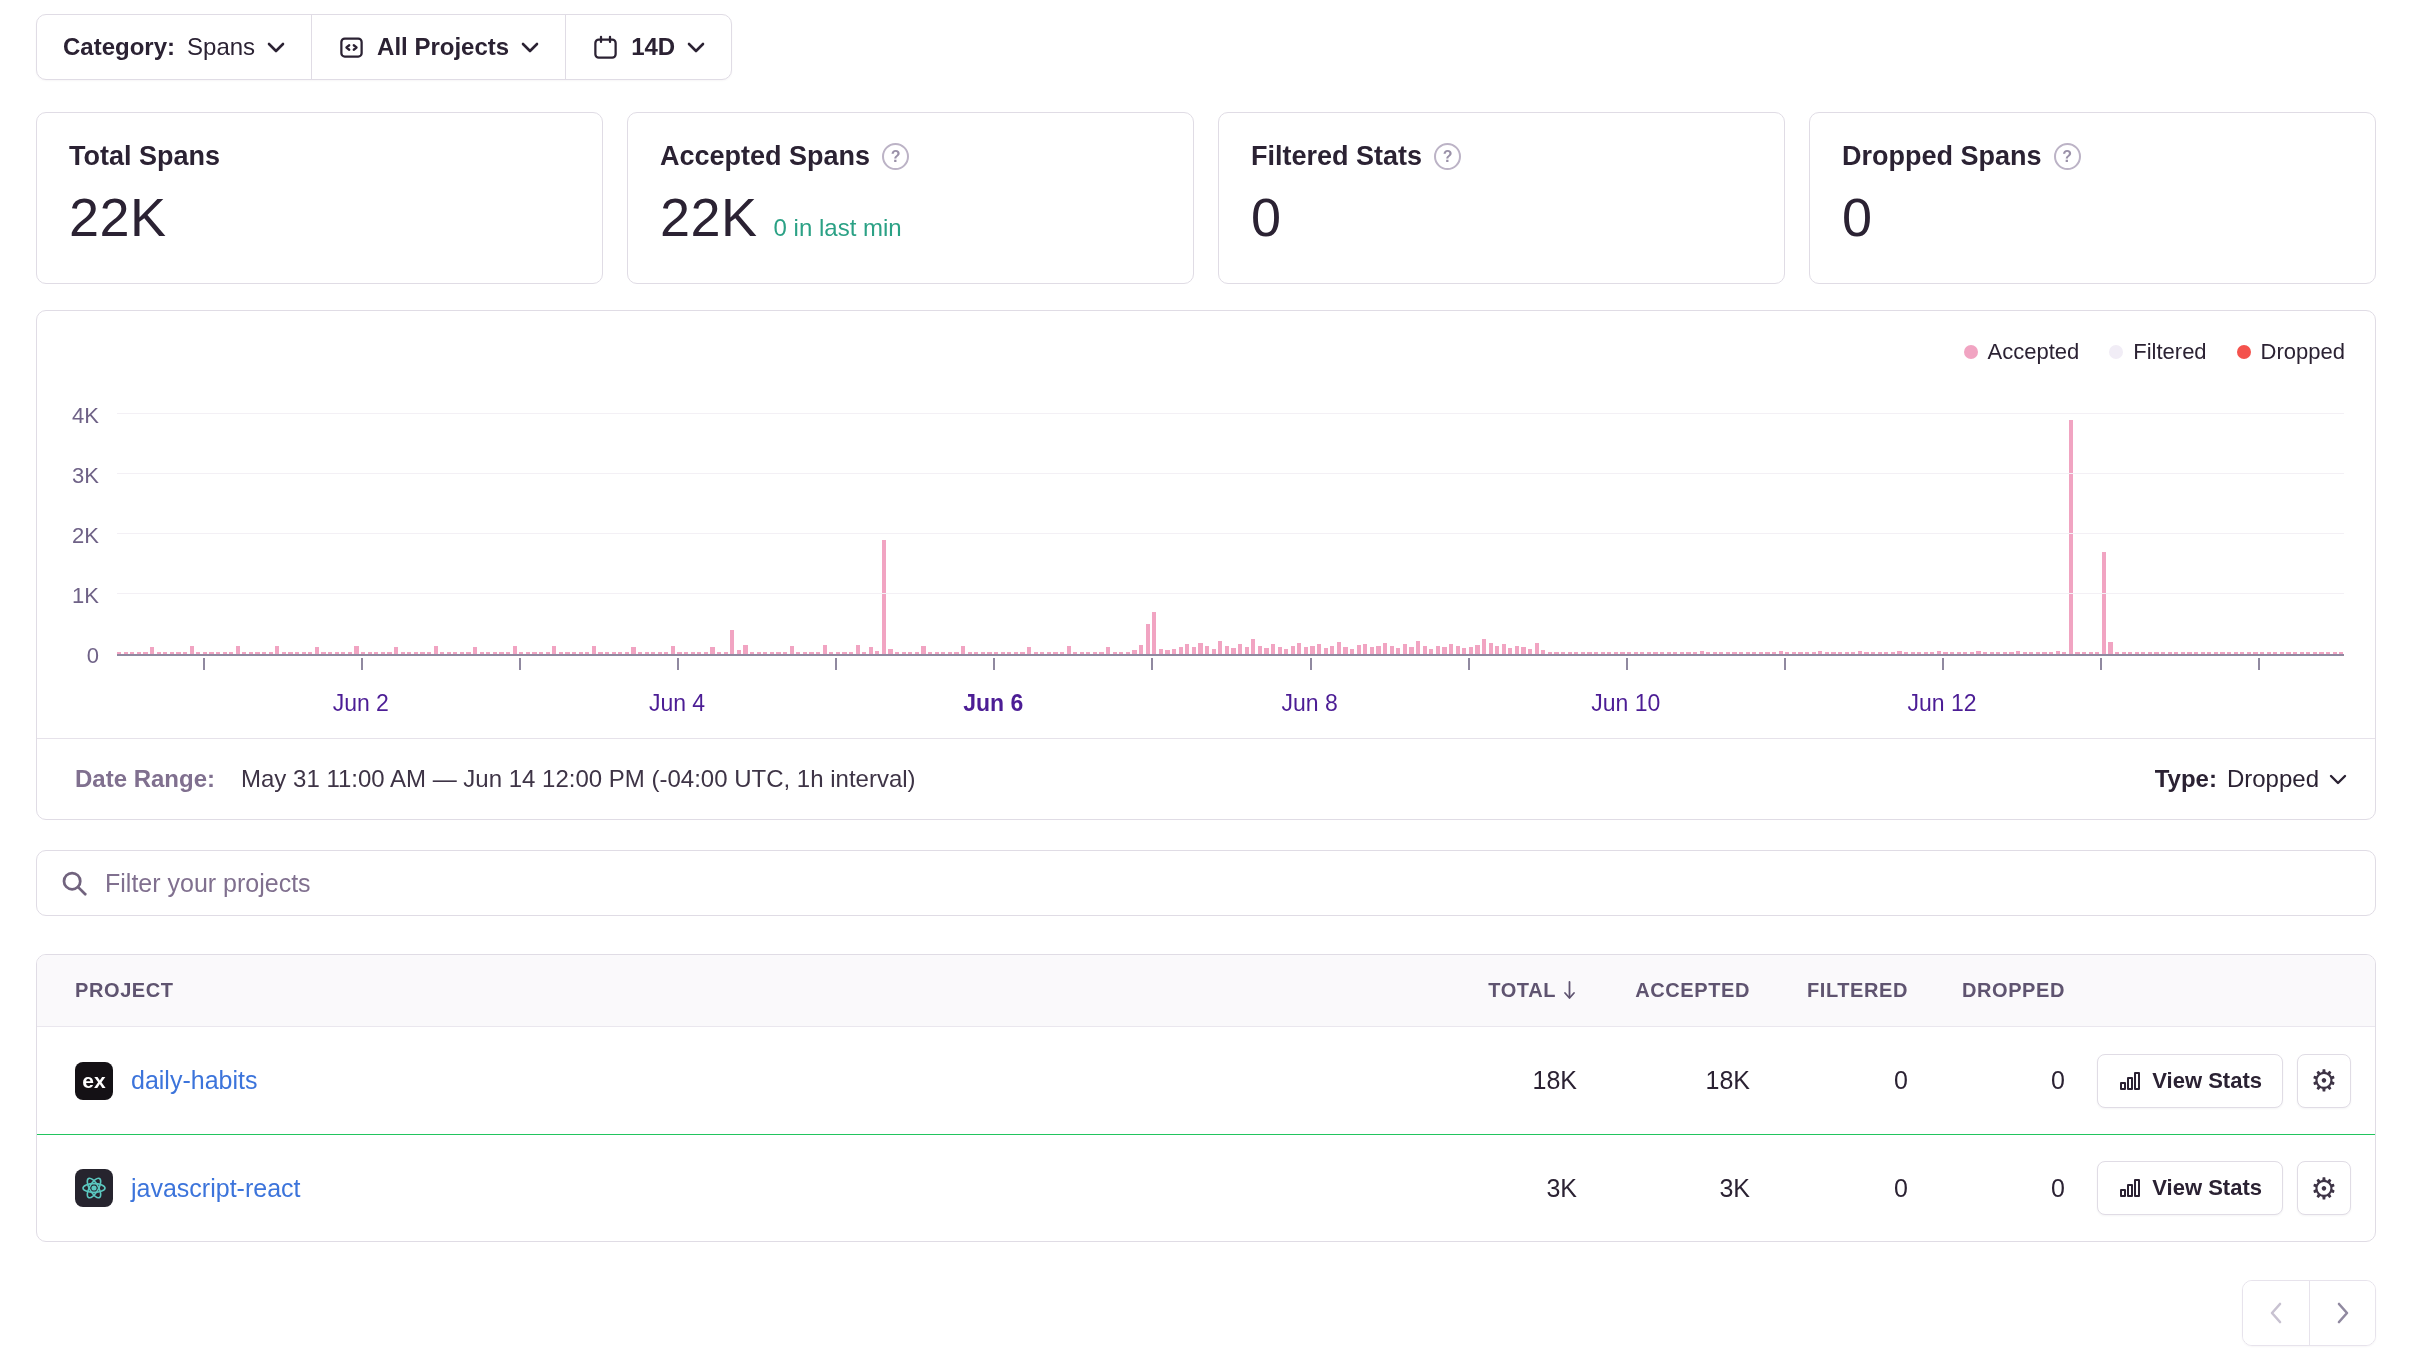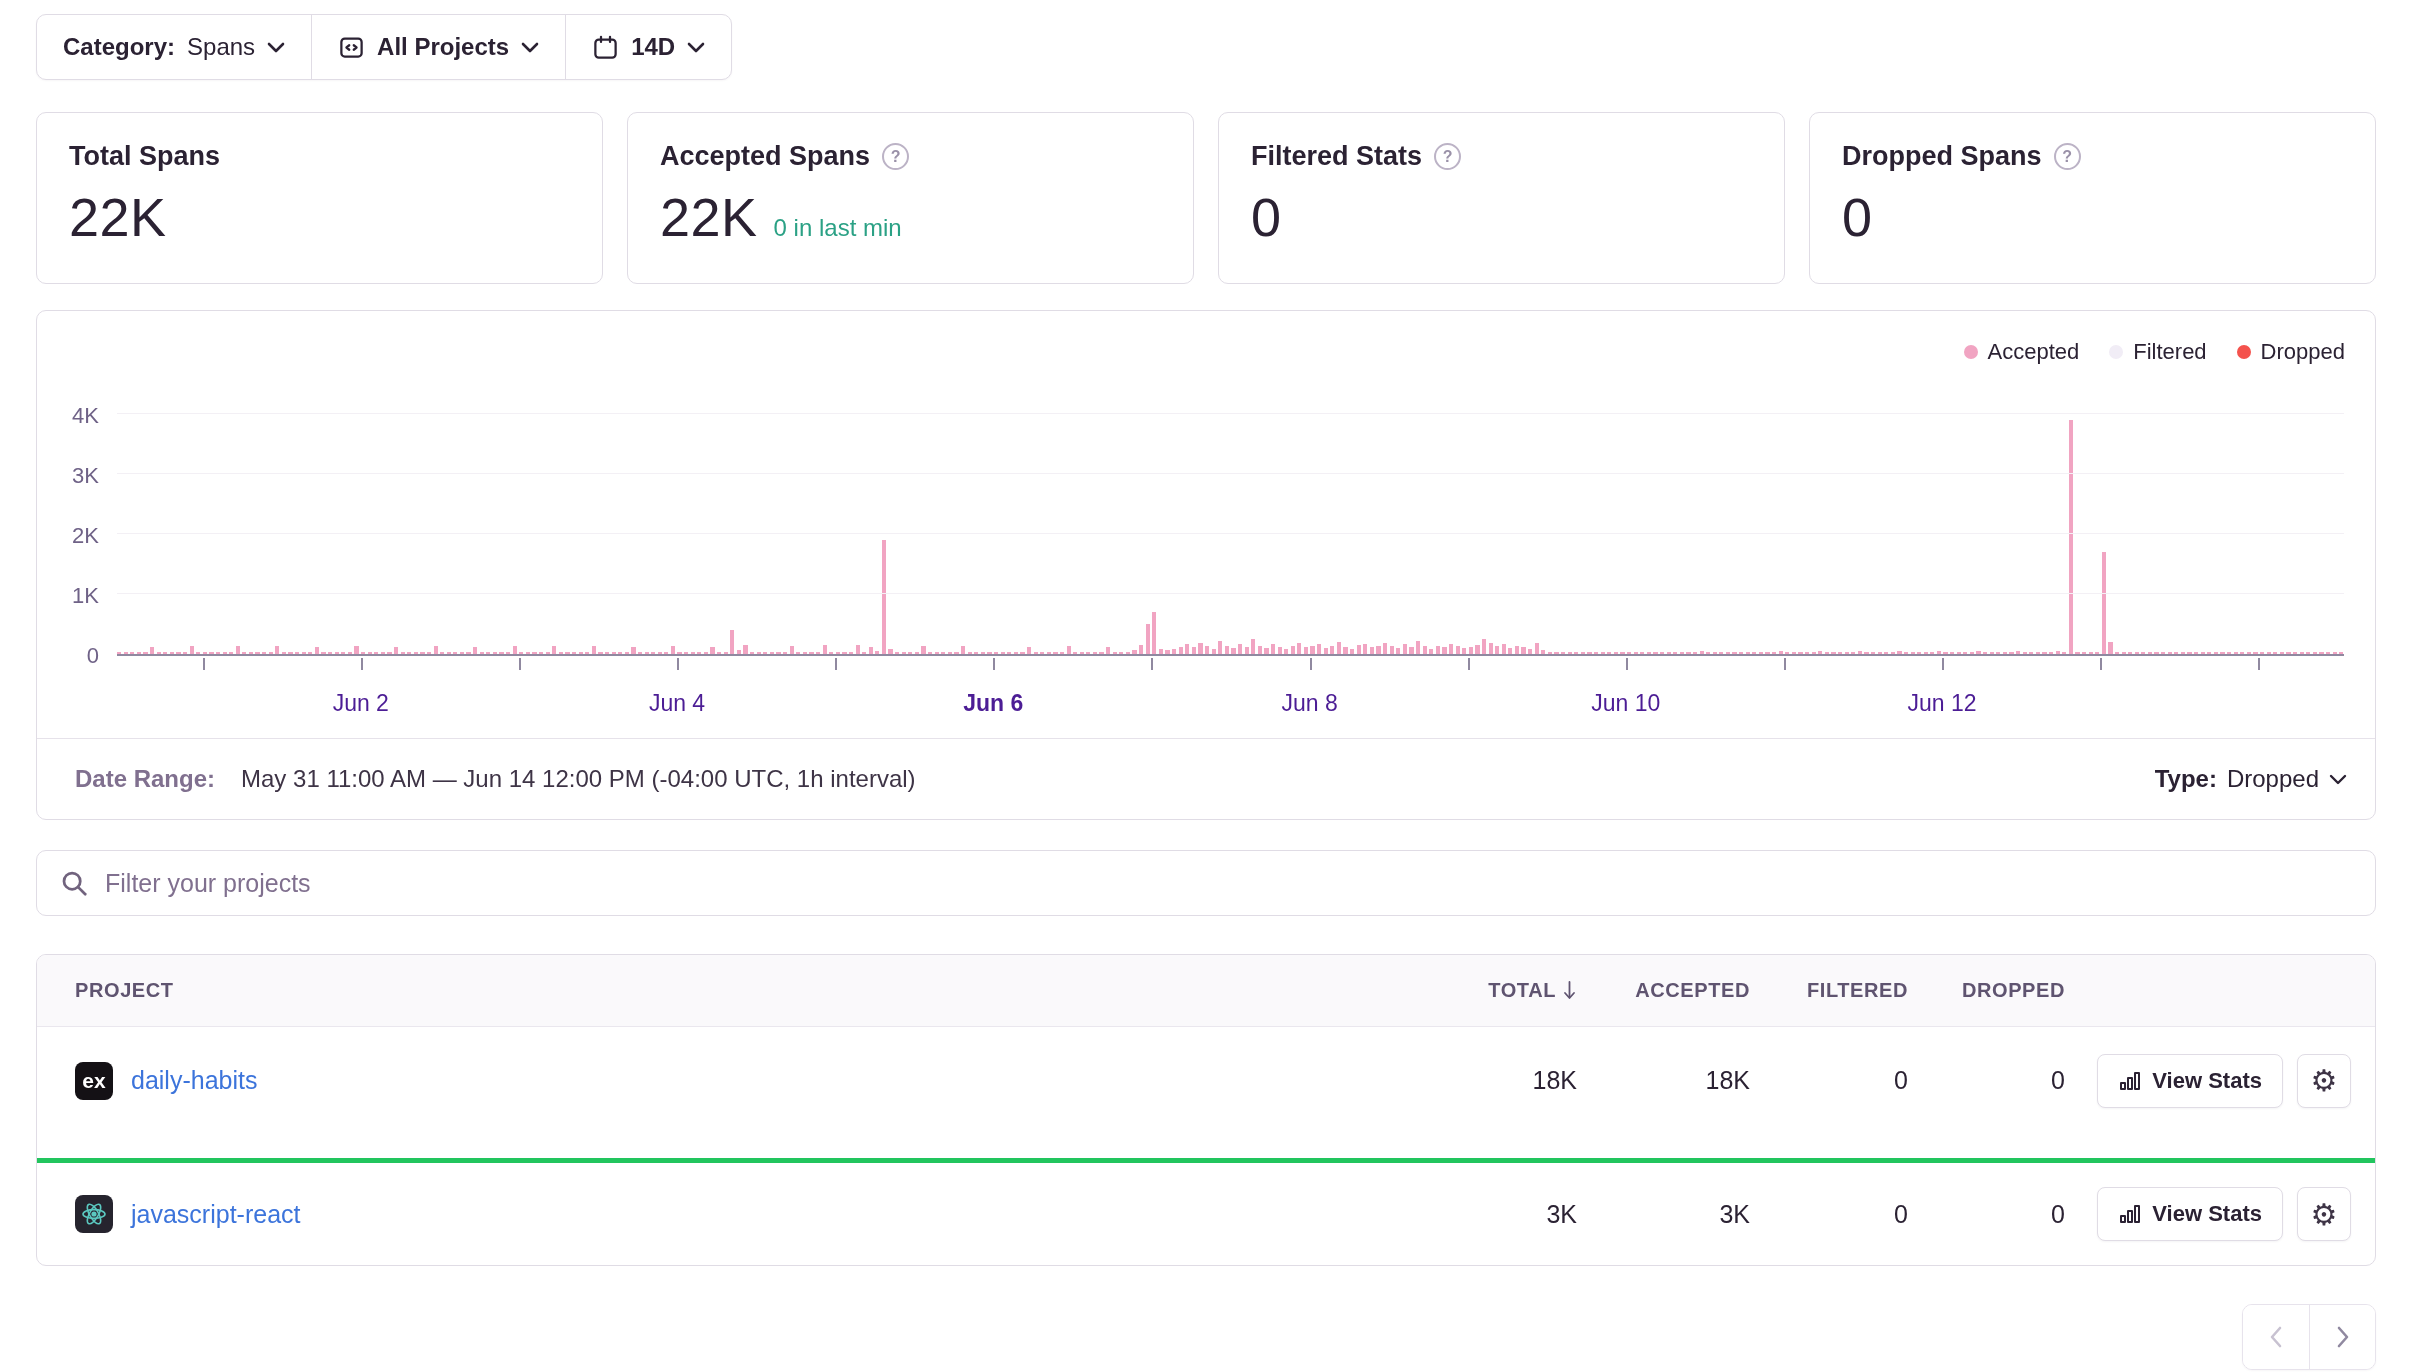--- a/index.html
+++ b/index.html
@@ -60,21 +60,21 @@
   .search input { border:none; outline:none; flex:1; font-size:25px; color:#2B2233;
     font-family:"Liberation Sans", sans-serif; background:transparent; }
   .search input::placeholder { color:#80708F; }
 
   
   .table { margin-top:38px; border:1px solid #E0DCE5; border-radius:10px; overflow:hidden; background:#fff; }
   .thead { display:flex; align-items:center; height:72px; background:#FAF9FB;
     border-bottom:1px solid #EAE7EE; padding:0 24px 0 38px; font-size:20px; font-weight:700;
     color:#5F5470; letter-spacing:0.6px; }
   .trow { display:flex; align-items:center; height:107px; padding:0 24px 0 38px; font-size:25px; }
-  .trow + .trow { border-top:5px solid #22c55e;margin-top:24px; }
+  .trow + .trow { border-top:1px solid #22c55e; }
   .col-project { flex:1; display:flex; align-items:center; gap:18px; }
   .col-total { width:170px; text-align:right; }
   .col-accepted { width:173px; text-align:right; }
   .col-filtered { width:158px; text-align:right; }
   .col-dropped { width:157px; text-align:right; }
   .col-actions { width:286px; display:flex; justify-content:flex-end; align-items:center; gap:14px; }
   .thead .col-total { display:flex; justify-content:flex-end; align-items:center; gap:6px; }
   .plat-icon { width:38px; height:38px; border-radius:8px; display:flex; align-items:center;
     justify-content:center; flex:0 0 auto; }
   .plat-express { background:#141115; color:#fff; font-size:21px; font-weight:600; }

